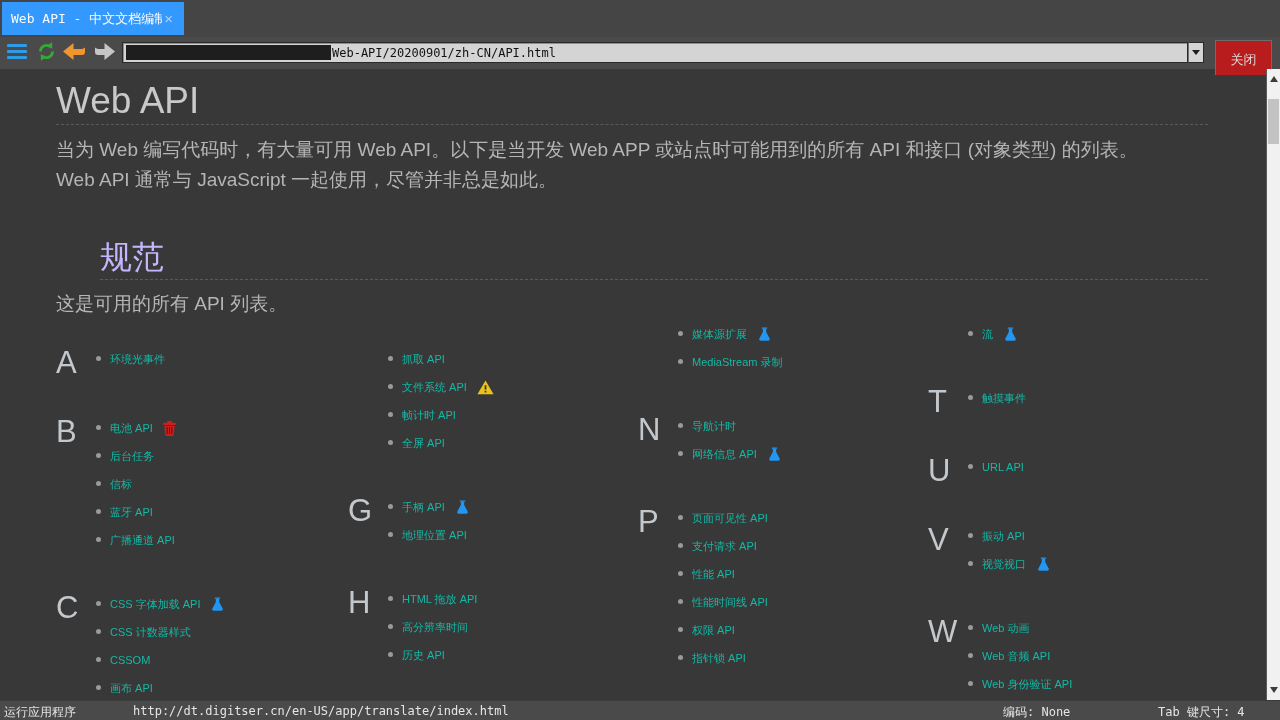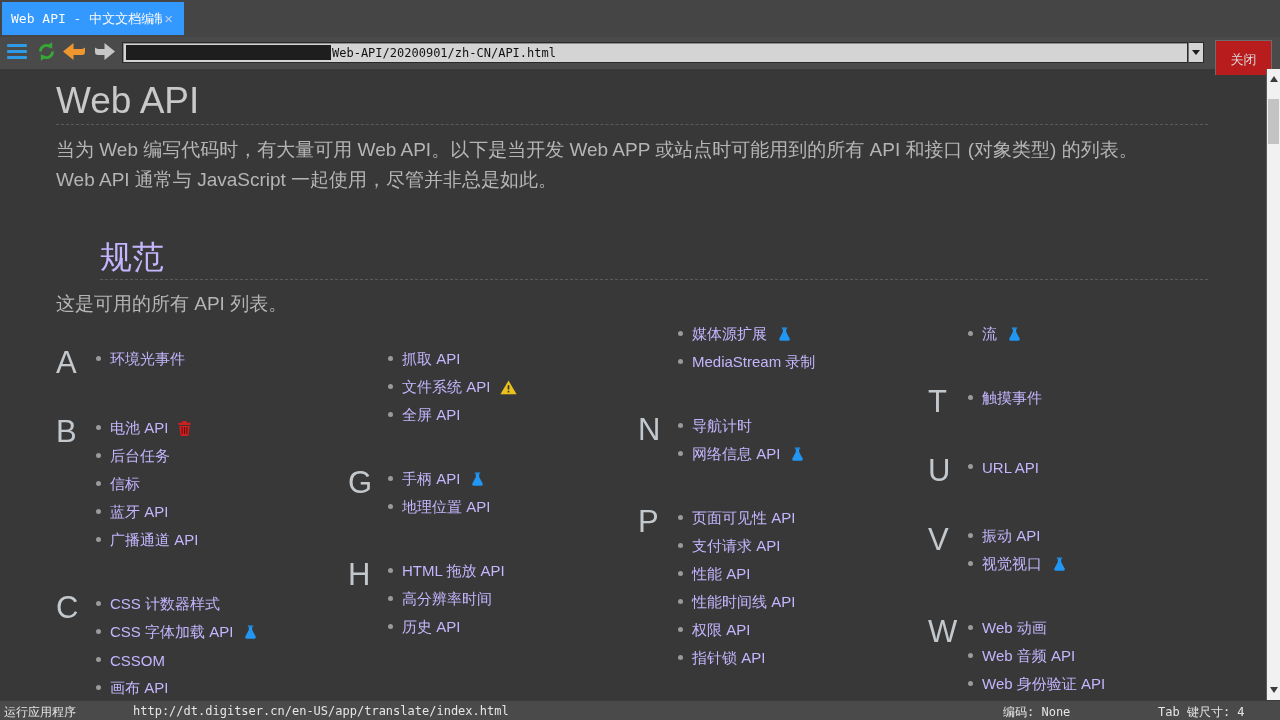--- a/index.html
+++ b/index.html
@@ -56,21 +56,21 @@
   .api-col-1 { left:56px; }
   .api-col-2 { left:348px; }
   .api-col-3 { left:638px; top:-25px; }
   .api-col-4 { left:928px; top:-25px; }
   .api-group { display:flex; margin-bottom:36px; }
   .api-letter { width:40px; flex:none; color:#c3c8cd; font-size:31px; line-height:30px; padding-top:3px; }
   .api-items { list-style:none; flex:1; }
   .api-item { height:28px; display:flex; align-items:center; position:relative; padding-left:14px; }
   .api-item::before { content:""; position:absolute; left:0; top:11px; width:5px; height:5px;
                       border-radius:50%; background:#9a9a9a; }
-  .api-link { color:#c4b5fd; font-size:15px; text-decoration:none; white-space:nowrap; cursor:pointer; }
+  .api-link { color:#14b8a6; font-size:11px; text-decoration:none; white-space:nowrap; cursor:pointer; }
   .badge { margin-left:10px; display:inline-flex; align-items:center; }
   .badge svg { display:block; }
 
   
   .scrollbar { position:absolute; right:0; top:69px; width:14px; height:631px; background:#f1f1f1;
                border-left:1px solid #5a5a5a; }
   .sb-up, .sb-down { position:absolute; left:0; width:14px; height:16px;
                      display:flex; align-items:center; justify-content:center; cursor:pointer; }
   .sb-up { top:2px; } .sb-down { bottom:2px; }
   .tri-up { width:0; height:0; border-left:4px solid transparent; border-right:4px solid transparent;
@@ -193,30 +193,30 @@
               </li>
               <li class="api-item">
                 <a class="api-link" href="#">广播通道 API</a>
               </li>
             </ul>
           </div>
           <div class="api-group">
             <div class="api-letter">C</div>
             <ul class="api-items">
               <li class="api-item">
+                <a class="api-link" href="#">CSS 字体加载 API</a>
+                <span class="badge">
+                  <svg width="15" height="15" viewBox="0 0 16 16">
+                    <rect x="5" y="0.4" width="6" height="1.5" rx="0.5" fill="#2196f3"></rect>
+                    <path fill="#2196f3" d="M6.2 1.9h3.6v3.3l3.7 7c.6 1.2-.2 2.4-1.5 2.4H4c-1.3 0-2.1-1.2-1.5-2.4l3.7-7z"></path>
+                  </svg>
+                </span>
+              </li>
+              <li class="api-item">
                 <a class="api-link" href="#">CSS 计数器样式</a>
-              </li>
-              <li class="api-item">
-                <a class="api-link" href="#">CSS 字体加载 API</a>
-                <span class="badge">
-                  <svg width="15" height="15" viewBox="0 0 16 16">
-                    <rect x="5" y="0.4" width="6" height="1.5" rx="0.5" fill="#2196f3"></rect>
-                    <path fill="#2196f3" d="M6.2 1.9h3.6v3.3l3.7 7c.6 1.2-.2 2.4-1.5 2.4H4c-1.3 0-2.1-1.2-1.5-2.4l3.7-7z"></path>
-                  </svg>
-                </span>
               </li>
               <li class="api-item">
                 <a class="api-link" href="#">CSSOM</a>
               </li>
               <li class="api-item">
                 <a class="api-link" href="#">画布 API</a>
               </li>
             </ul>
           </div>
         </div>
@@ -229,20 +229,23 @@
               </li>
               <li class="api-item">
                 <a class="api-link" href="#">文件系统 API</a>
                 <span class="badge">
                   <svg width="17" height="15" viewBox="0 0 18 16">
                     <path d="M9 .6 17.6 15.3H.4z" fill="#edc11c"></path>
                     <rect x="8.1" y="5.6" width="1.8" height="4.6" fill="#333"></rect>
                     <rect x="8.1" y="11.5" width="1.8" height="1.8" fill="#333"></rect>
                   </svg>
                 </span>
+              </li>
+              <li class="api-item">
+                <a class="api-link" href="#">帧计时 API</a>
               </li>
               <li class="api-item">
                 <a class="api-link" href="#">全屏 API</a>
               </li>
             </ul>
           </div>
           <div class="api-group">
             <div class="api-letter">G</div>
             <ul class="api-items">
               <li class="api-item">

